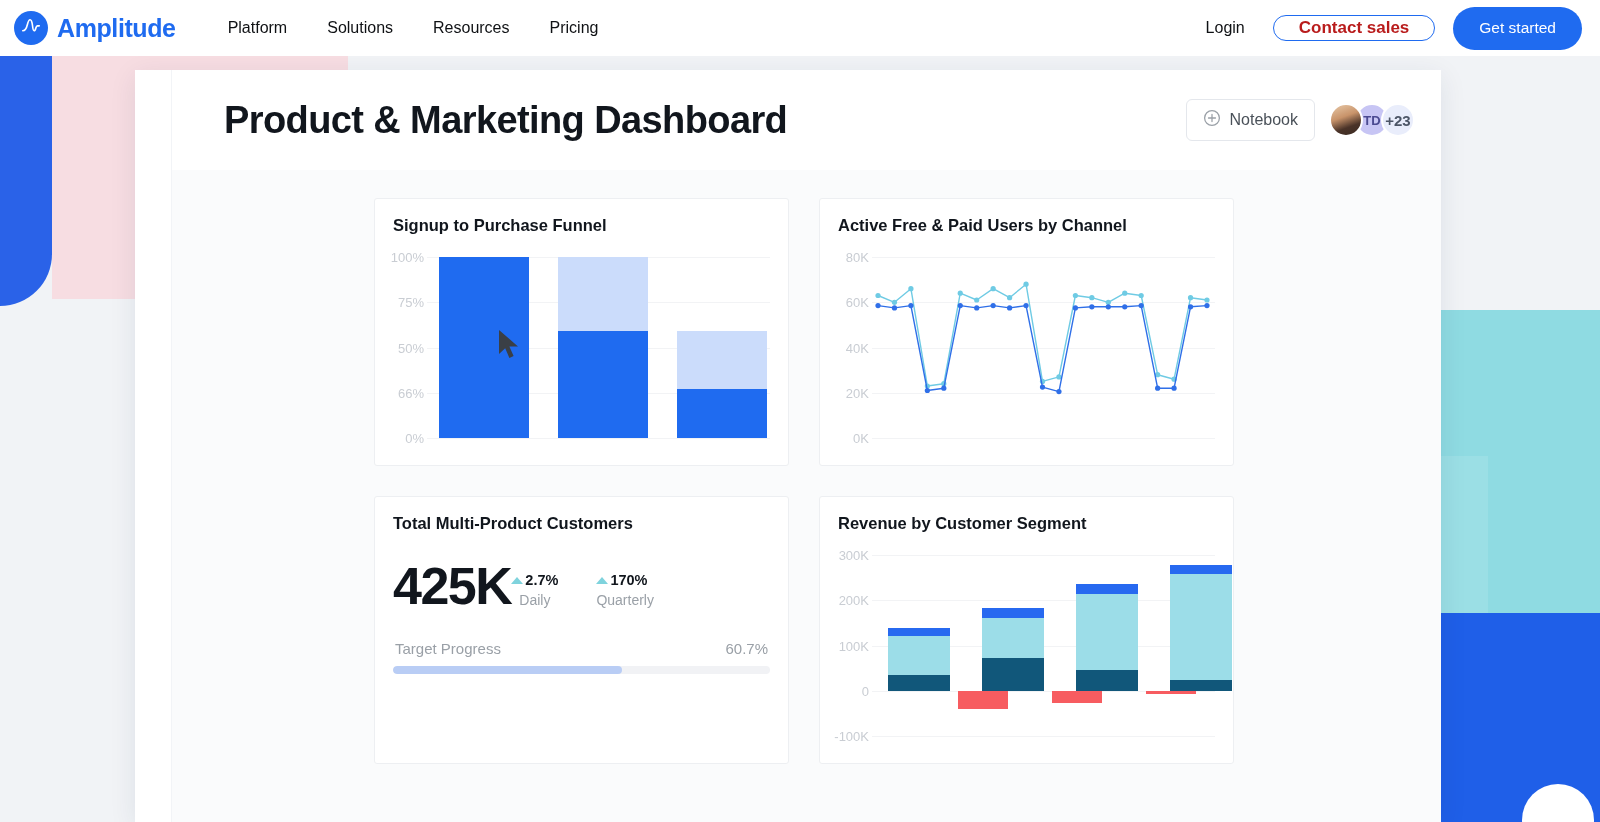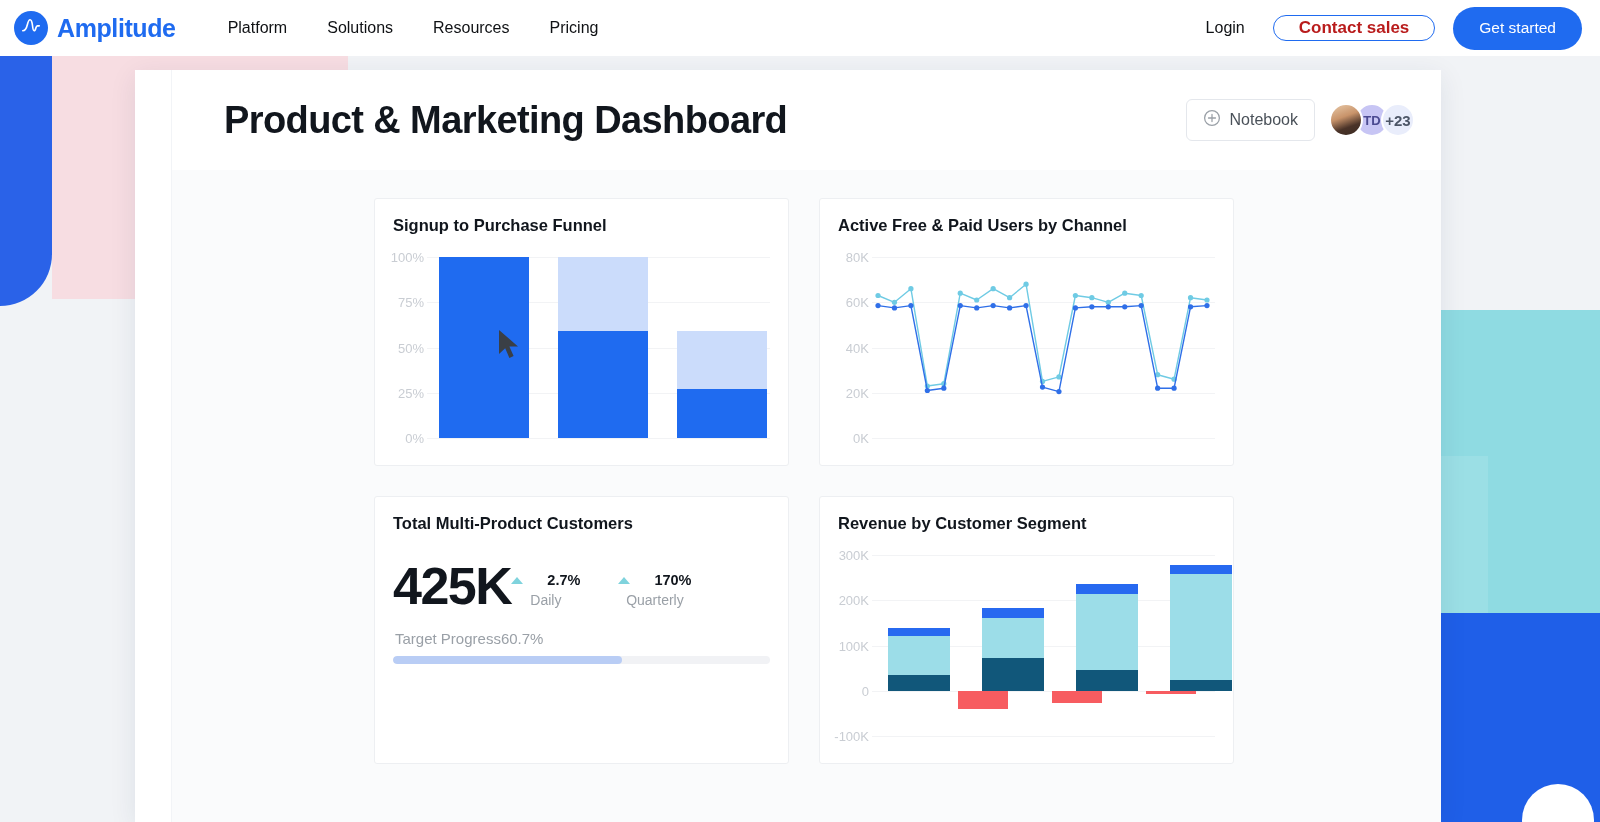--- a/index.html
+++ b/index.html
@@ -146,31 +146,31 @@
   .metric-main { flex: 1.32; display: flex; flex-direction: row; align-items: center; }
   .metric-target {
     flex: 1; display: flex; flex-direction: column; align-items: center;
     border-left: 1px solid #eef0f3;
   }
   .metric-big { font-size: 52px; font-weight: 700; color: #11161d; letter-spacing: -1.5px; line-height: 1.35; }
   .metric-target-label { font-size: 17px; color: #11161d; font-weight: 500; margin-top: 8px; }
   .metric-target-value { font-size: 42px; font-weight: 400; color: #8e949c; letter-spacing: -1px; line-height: 1.4; }
   .deltas { display: flex; gap: 38px; margin-top: 8px; }
   .delta { text-align: center; }
-  .delta-top { display: flex; align-items: center; gap: 24px; justify-content: center; }
+  .delta-top { display: flex; align-items: center; gap: 2px; }
   .tri-up {
     width: 0; height: 0; border-left: 6px solid transparent; border-right: 6px solid transparent;
     border-bottom: 7px solid #7fd3dd;
   }
   .delta-val { font-size: 14.5px; font-weight: 700; color: #11161d; }
   .delta-label { font-size: 14px; color: #9aa0a7; margin-top: 4px; }
   .target-sub { font-size: 14px; color: #9aa0a7; margin-top: 40px; }
   .progress-head {
-    display: flex; align-items: baseline;
-    margin-top: 7px; padding: 0 2px;
+    display: flex; justify-content: space-between; align-items: baseline;
+    margin-top: 17px; padding: 0 2px;
   }
   .progress-label { font-size: 15px; color: #9aa0a7; }
   .progress-pct { font-size: 15px; color: #9aa0a7; }
   .progress-track {
     margin-top: 9px; height: 8px; border-radius: 4px; background: #f1f2f5; overflow: hidden;
   }
   .progress-fill { height: 100%; background: #b9cdf5; border-radius: 4px; }
 
   
   .rev-area { position: absolute; left: 40px; right: 4px; top: 0; bottom: 0; }
@@ -239,21 +239,21 @@
     </div>
 
     <div class="panel-body">
       <div class="card-grid">
 
         <div class="card card-fixed">
           <div class="card-title">Signup to Purchase Funnel</div>
           <div class="plot">
             <div class="y-axis" id="funnel-ticks">
                 <div class="y-tick" style="top: 195px;">0%</div>
-                <div class="y-tick" style="top: 149.75px;">25%</div>
+                <div class="y-tick" style="top: 149.75px;">66%</div>
                 <div class="y-tick" style="top: 104.5px;">50%</div>
                 <div class="y-tick" style="top: 59.25px;">75%</div>
                 <div class="y-tick" style="top: 14px;">100%</div>
               </div>
             <div id="funnel-grid">
                 <div class="gridline" style="top: 195px;"></div>
                 <div class="gridline" style="top: 149.75px;"></div>
                 <div class="gridline" style="top: 104.5px;"></div>
                 <div class="gridline" style="top: 59.25px;"></div>
                 <div class="gridline" style="top: 14px;"></div>

